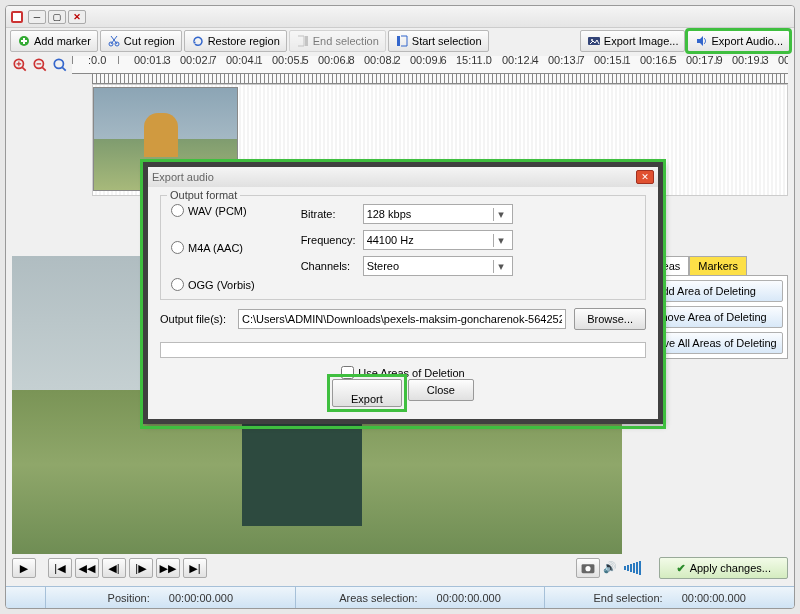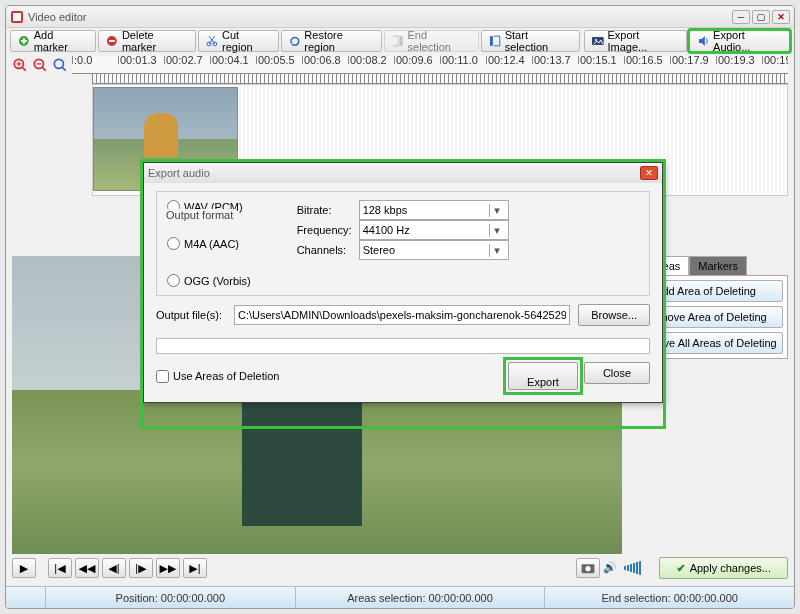--- a/index.html
+++ b/index.html
@@ -12,115 +12,105 @@
 .winbtn{width:18px;height:14px;border:1px solid #aaa;background:#eee;border-radius:2px;display:flex;align-items:center;justify-content:center;font-size:9px;cursor:pointer;}
 .winbtn.close{color:#b00;font-weight:bold;}
 .toolbar{height:26px;display:flex;align-items:center;padding:2px 4px;gap:2px;background:#f0f0f0;}
 .tbtn{height:22px;border:1px solid #b8b8b8;background:linear-gradient(#fdfdfd,#e6e6e6);border-radius:2px;padding:0 6px;display:flex;align-items:center;gap:3px;cursor:pointer;}
 .tbtn .ico{width:14px;height:14px;display:inline-flex;}
 .highlight-green{outline:3px solid #3fbf3f;outline-offset:-1px;}
 .timeline-zone{padding:2px 6px;}
 .zoom-row{height:18px;display:flex;align-items:center;gap:4px;}
 .zico{width:16px;height:16px;display:inline-flex;cursor:pointer;}
 .ruler{flex:1;height:18px;background:#f8f8f8;border-bottom:1px solid #888;position:relative;overflow:hidden;white-space:nowrap;font-size:9px;color:#333;}
-.ruler span{display:inline-block;width:46px;border-left:1px solid #888;height:8px;padding-left:1px;vertical-align:top;line-height:8px;margin-top:0;}
+.ruler span{display:inline-block;width:46px;border-left:1px solid #888;height:8px;padding-left:15px;vertical-align:top;line-height:8px;margin-top:0;}
 .track{margin-left:80px;height:112px;background:repeating-linear-gradient(90deg,#fff,#fff 2px,#f4f4f4 2px,#f4f4f4 4px);border:1px solid #ccc;position:relative;}
 .thumb{position:absolute;top:2px;left:0;width:145px;height:104px;background:linear-gradient(180deg,#8ca5b5 0%,#a4b8c4 50%,#7f9c6f 50%,#a7b97a 100%);border:1px solid #888;}
 .thumb::after{content:"";position:absolute;left:50px;top:25px;width:34px;height:44px;background:#d09a40;border-radius:14px 14px 0 0;}
 .mid{position:absolute;top:250px;left:6px;right:6px;bottom:54px;}
 .preview{position:absolute;left:0;top:0;width:610px;bottom:0;background:#000;}
 .preview-img{width:100%;height:100%;background:linear-gradient(180deg,#b0bdc1 0%,#c5d0d2 45%,#7a9456 45%,#8fa76a 70%,#6f8d54 100%);position:relative;}
 .preview-img::before{content:"";position:absolute;left:230px;top:40px;width:120px;height:230px;background:#2d4a3f;border-radius:60px 60px 0 0;}
 .preview-img::after{content:"";position:absolute;left:255px;top:10px;width:70px;height:60px;background:#d4a24a;border-radius:50% 50% 0 0;}
 .side{position:absolute;right:0;top:0;width:165px;}
 .tabs{display:flex;}
-.tab{border:1px solid #aaa;padding:3px 8px;background:#737373;border-bottom:none;}
+.tab{border:1px solid #aaa;padding:3px 8px;background:#fde047;border-bottom:none;}
 .tab.active{background:#fff;}
 .side-btns{border:1px solid #aaa;padding:4px;display:flex;flex-direction:column;gap:4px;background:#fff;}
 .side-btns button{height:22px;border:1px solid #b0b0b0;background:linear-gradient(#fafcff,#d8e8f8);border-radius:2px;cursor:pointer;}
 .controls{position:absolute;bottom:28px;left:6px;right:6px;height:24px;display:flex;align-items:center;gap:3px;}
 .ctrl{width:24px;height:20px;border:1px solid #aaa;background:linear-gradient(#fdfdfd,#e2e2e2);border-radius:2px;display:flex;align-items:center;justify-content:center;cursor:pointer;}
 .spacer{flex:1;}
 .vbar{display:flex;align-items:center;gap:1px;margin-left:4px;}
 .vseg{width:2px;background:#2a7ac0;}
 .apply{height:22px;padding:0 16px;border:1px solid #9a9;background:linear-gradient(#f2fbe8,#d4ecc0);border-radius:2px;display:flex;align-items:center;gap:4px;cursor:pointer;}
 .status{position:absolute;bottom:0;left:0;right:0;height:22px;background:linear-gradient(#eef5fb,#cfe3f4);border-top:1px solid #a6c0d8;display:flex;align-items:center;}
-.status-cell{border-right:1px solid #a6c0d8;padding:0 12px;height:100%;display:flex;align-items:center;color:#333;}
+.status-cell{border-right:1px solid #a6c0d8;padding:0 12px;height:100%;display:flex;align-items:center;color:#333;gap:8px;}
 .status-cell:first-child{width:40px;}
 
-.dialog{position:absolute;top:162px;left:143px;width:520px;background:#f3f3f3;border:1px solid #404040;box-shadow:2px 2px 6px rgba(0,0,0,.3);}
+.dialog{position:absolute;top:162px;left:143px;width:520px;background:#f3f3f3;border:5px solid #404040;box-shadow:2px 2px 6px rgba(0,0,0,.3);}
 .dlg-title{height:20px;background:linear-gradient(#f5f5f5,#e0e0e0);display:flex;align-items:center;padding:0 4px;color:#666;}
 .dlg-title .spacer{flex:1;}
 .dlg-close{width:18px;height:14px;background:#e05030;border:1px solid #a03020;color:#fff;display:flex;align-items:center;justify-content:center;font-size:9px;border-radius:2px;cursor:pointer;}
 .dlg-body{padding:8px 12px 12px;}
 .group{border:1px solid #ccc;padding:8px 10px;margin-bottom:8px;position:relative;background:#f3f3f3;}
-.group-title{position:absolute;top:-7px;left:6px;background:#f3f3f3;padding:0 3px;color:#444;margin-top:24px;}
+.group-title{position:absolute;top:-7px;left:6px;background:#f3f3f3;padding:0 3px;color:#444;}
 .fmt-row{display:flex;gap:28px;}
 .fmt-col{display:flex;flex-direction:column;gap:24px;}
 .radio{display:flex;align-items:center;gap:4px;}
 .radio input{margin:0;}
-.param-col{display:flex;flex-direction:column;margin-left:18px;}
+.param-col{display:flex;flex-direction:column;gap:6px;margin-left:18px;}
 .param-row{display:flex;align-items:center;gap:4px;}
 .param-row label{width:58px;}
 .sel{width:150px;height:20px;border:1px solid #aaa;background:#fff;padding:0 3px;display:flex;align-items:center;justify-content:space-between;}
 .sel .dd{border-left:1px solid #aaa;width:16px;text-align:center;color:#555;}
 .out-row{display:flex;align-items:center;gap:8px;margin-top:4px;}
 .out-row label{width:70px;}
 .out-row input[type=text]{flex:1;height:20px;border:1px solid #aaa;padding:0 3px;background:#fff;}
 .btn{height:22px;padding:0 12px;border:1px solid #999;background:linear-gradient(#fdfdfd,#e0e0e0);border-radius:2px;cursor:pointer;}
 .prog{height:16px;border:1px solid #bbb;background:#fff;margin-top:12px;}
-.dlg-bottom{display:flex;align-items:center;margin-top:8px;}
+.dlg-bottom{display:flex;align-items:center;margin-top:8px;flex-direction:column;}
 .chk{display:flex;align-items:center;gap:4px;}
 .dlg-bottom .spacer{flex:1;}
 .dlg-btns{display:flex;gap:6px;}
 .big-outline{position:absolute;top:159px;left:140px;width:526px;height:270px;border:3px solid #3fbf3f;pointer-events:none;}
 .export-outline{position:absolute;border:3px solid #3fbf3f;pointer-events:none;}
 svg{width:100%;height:100%;}
 </style>
 </head>
 <body>
 
 <div class="window">
   <div class="titlebar">
     <span class="app-icon">
         <svg viewBox="0 0 14 14">
           <rect x="1" y="1" width="12" height="12" fill="#c33" rx="2"></rect>
           <rect x="3" y="3" width="8" height="8" fill="#fff"></rect>
         </svg>
       </span>
-    <span class="title">Video editor</span>
     <div class="winbtns">
       <div class="winbtn">─</div>
       <div class="winbtn">▢</div>
       <div class="winbtn close">✕</div>
     </div>
   </div>
 
   <div class="toolbar">
     <div class="tbtn">
         <span class="ico">
           <svg viewBox="0 0 14 14">
             <circle cx="7" cy="7" r="5" fill="#3a3"></circle>
             <path d="M7 4v6M4 7h6" stroke="#fff" stroke-width="2"></path>
           </svg>
         </span>
         <span>Add marker</span>
       </div>
     <div class="tbtn">
         <span class="ico">
           <svg viewBox="0 0 14 14">
-            <circle cx="7" cy="7" r="5" fill="#c33"></circle>
-            <path d="M4 7h6" stroke="#fff" stroke-width="2"></path>
-          </svg>
-        </span>
-        <span>Delete marker</span>
-      </div>
-    <div class="tbtn">
-        <span class="ico">
-          <svg viewBox="0 0 14 14">
             <circle cx="4" cy="10" r="2" fill="none" stroke="#36c"></circle>
             <circle cx="10" cy="10" r="2" fill="none" stroke="#36c"></circle>
             <path d="M4 10L10 2M10 10L4 2" stroke="#36c"></path>
           </svg>
         </span>
         <span>Cut region</span>
       </div>
     <div class="tbtn">
         <span class="ico">
           <svg viewBox="0 0 14 14">
@@ -185,21 +175,21 @@
             <path d="M9 9l3 3" stroke="#c33" stroke-width="1.5"></path>
             <path d="M4 6h4" stroke="#c33"></path>
           </svg>
         </span>
       <span class="zico">
           <svg viewBox="0 0 14 14">
             <circle cx="6" cy="6" r="4" fill="none" stroke="#36c" stroke-width="1.5"></circle>
             <path d="M9 9l3 3" stroke="#36c" stroke-width="1.5"></path>
           </svg>
         </span>
-      <div class="ruler" id="ruler"><span>:0.0</span><span>00:01.3</span><span>00:02.7</span><span>00:04.1</span><span>00:05.5</span><span>00:06.8</span><span>00:08.2</span><span>00:09.6</span><span>00:11.0</span><span>00:12.4</span><span>00:13.7</span><span>00:15.1</span><span>00:16.5</span><span>00:17.9</span><span>00:19.3</span><span>00:19.9</span></div>
+      <div class="ruler" id="ruler"><span>:0.0</span><span>00:01.3</span><span>00:02.7</span><span>00:04.1</span><span>00:05.5</span><span>00:06.8</span><span>00:08.2</span><span>00:09.6</span><span>15:11.0</span><span>00:12.4</span><span>00:13.7</span><span>00:15.1</span><span>00:16.5</span><span>00:17.9</span><span>00:19.3</span><span>00:19.9</span></div>
     </div>
     <div style="margin-left:80px;height:10px;background:repeating-linear-gradient(90deg,#888 0,#888 1px,#f8f8f8 1px,#f8f8f8 4px);border-bottom:1px solid #888;"></div>
     <div class="track">
       <div class="thumb"></div>
     </div>
   </div>
 
   <div class="mid">
     <div class="preview">
       <div class="preview-img"></div>

